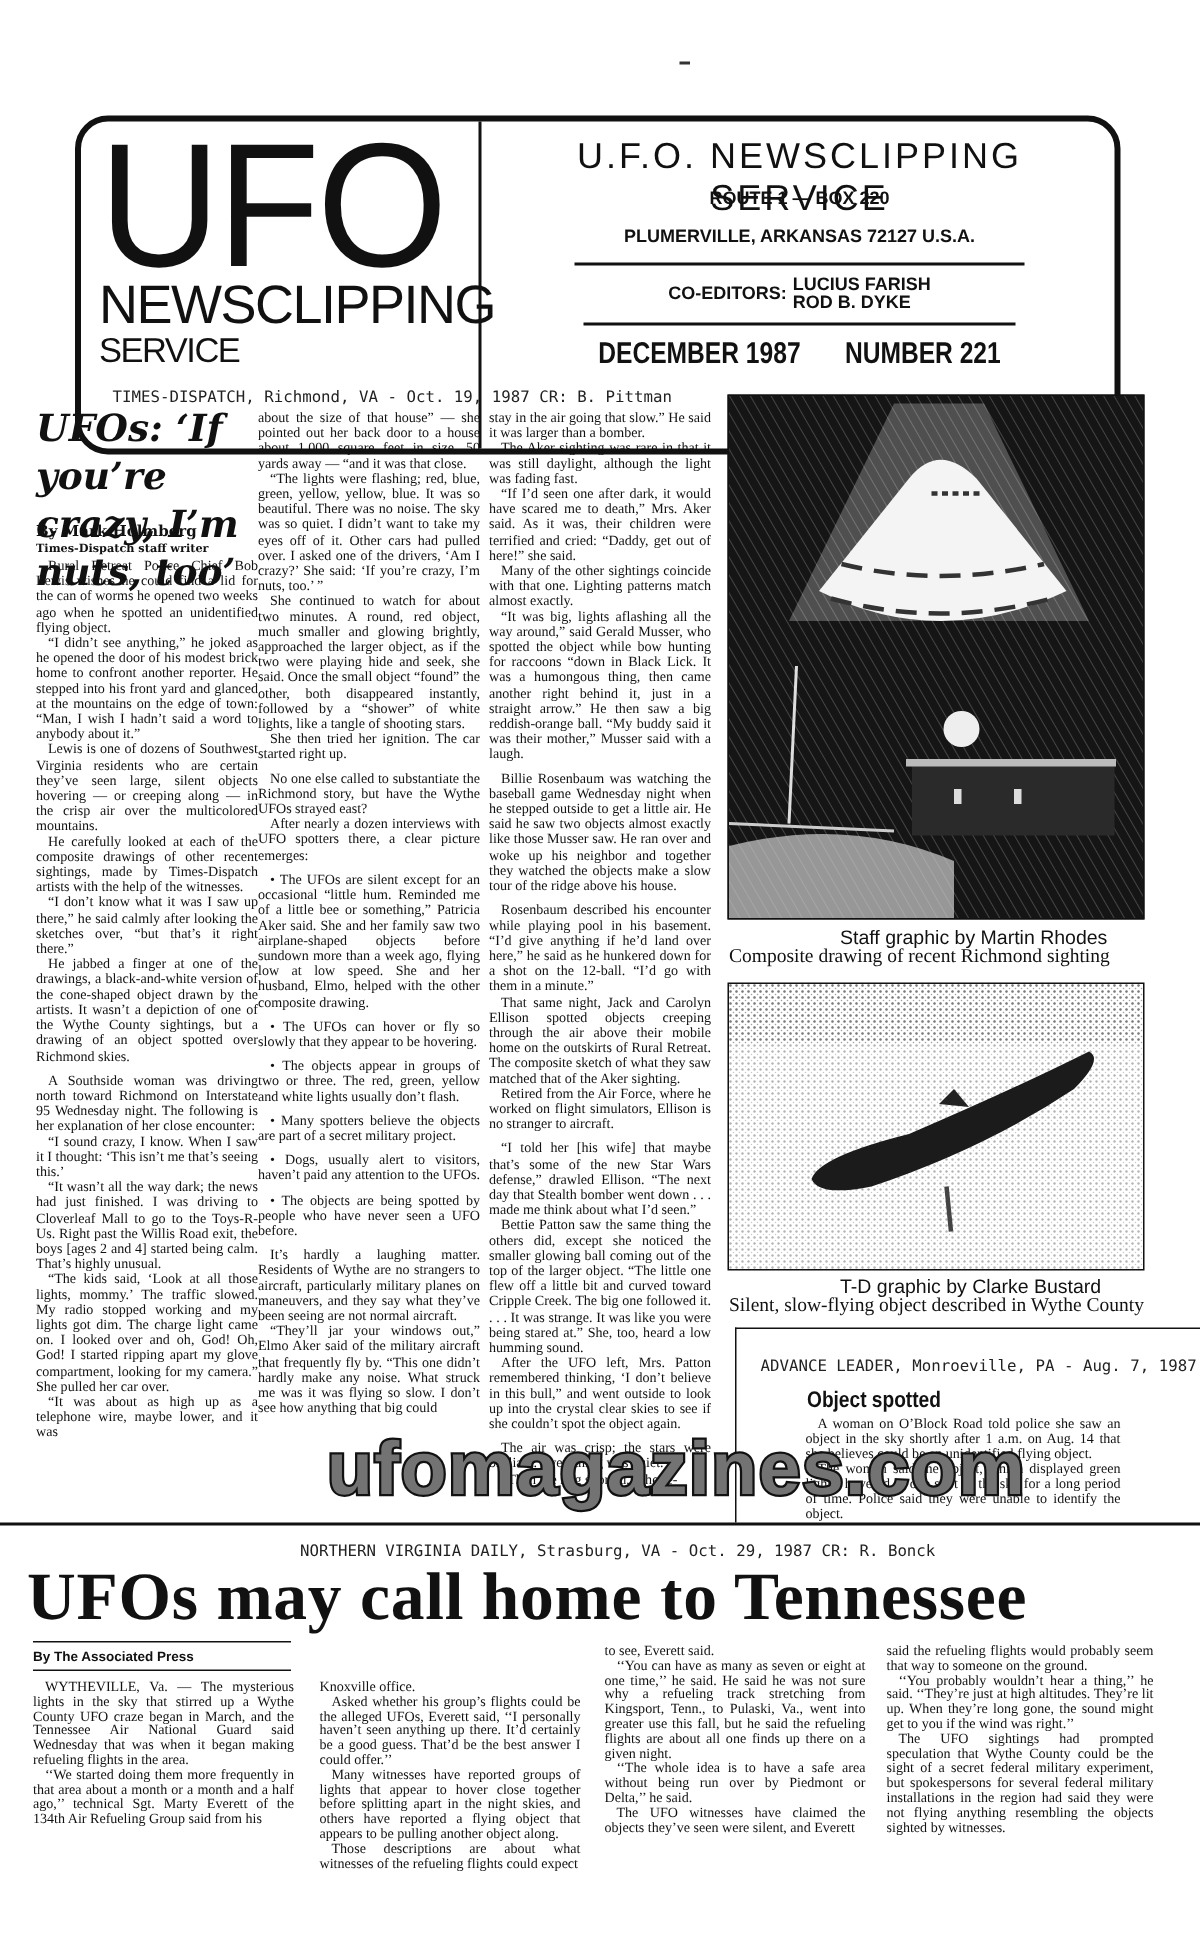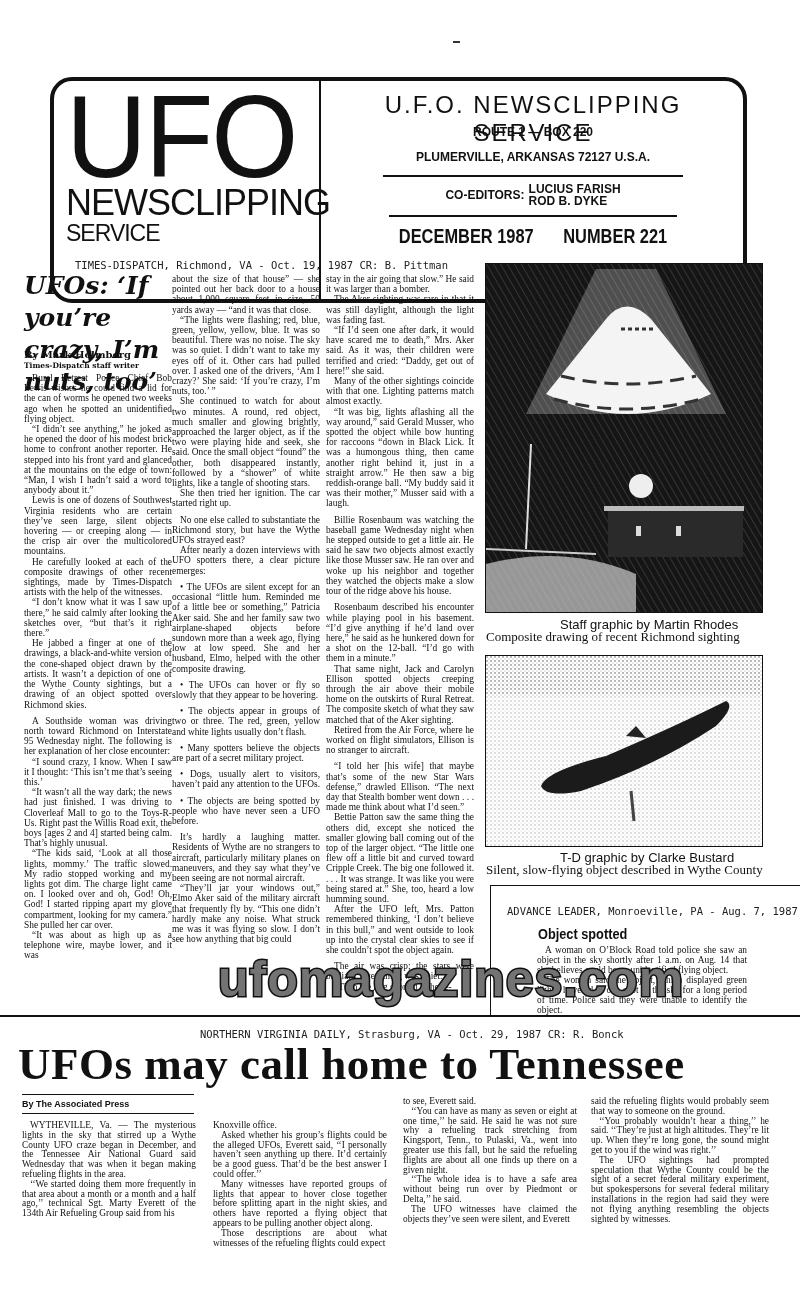--- a/index.html
+++ b/index.html
@@ -193,21 +193,21 @@
 
 <div class="rule-main"></div>
 
 <div class="credit" style="left:200px; top:1028px;">NORTHERN VIRGINIA DAILY, Strasburg, VA - Oct. 29, 1987  CR: R. Bonck</div>
 <div class="headline2">UFOs may call home to Tennessee</div>
 <div class="ap-rule1"></div>
 <div class="ap-by">By The Associated Press</div>
 <div class="ap-rule2"></div>
 
 <div class="col2" style="left:22px; top:1121px; width:174px;">
-  <p>WYTHEVILLE, Va. — The mysterious lights in the sky that stirred up a Wythe County UFO craze began in December, and the Tennessee Air National Guard said Wednesday that was when it began making refueling flights in the area.</p>
+  <p>WYTHEVILLE, Va. — The mysterious lights in the sky that stirred up a Wythe County UFO craze began in March, and the Tennessee Air National Guard said Wednesday that was when it began making refueling flights in the area.</p>
   <p>‘‘We started doing them more frequently in that area about a month or a month and a half ago,’’ technical Sgt. Marty Everett of the 134th Air Refueling Group said from his</p>
 </div>
 <div class="col2" style="left:213px; top:1097px; width:174px;margin-top:24px;">
   <p style="text-indent:0">Knoxville office.</p>
   <p>Asked whether his group’s flights could be the alleged UFOs, Everett said, ‘‘I personally haven’t seen anything up there. It’d certainly be a good guess. That’d be the best answer I could offer.’’</p>
   <p>Many witnesses have reported groups of lights that appear to hover close together before splitting apart in the night skies, and others have reported a flying object that appears to be pulling another object along.</p>
   <p>Those descriptions are about what witnesses of the refueling flights could expect</p>
 </div>
 <div class="col2" style="left:403px; top:1097px; width:174px;">
   <p style="text-indent:0">to see, Everett said.</p>

